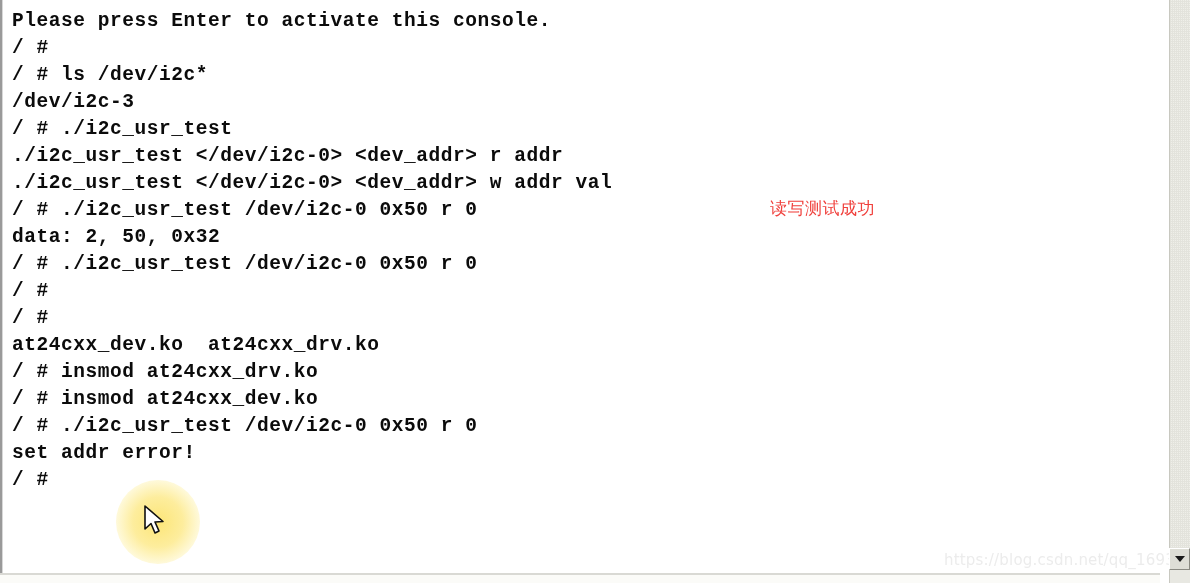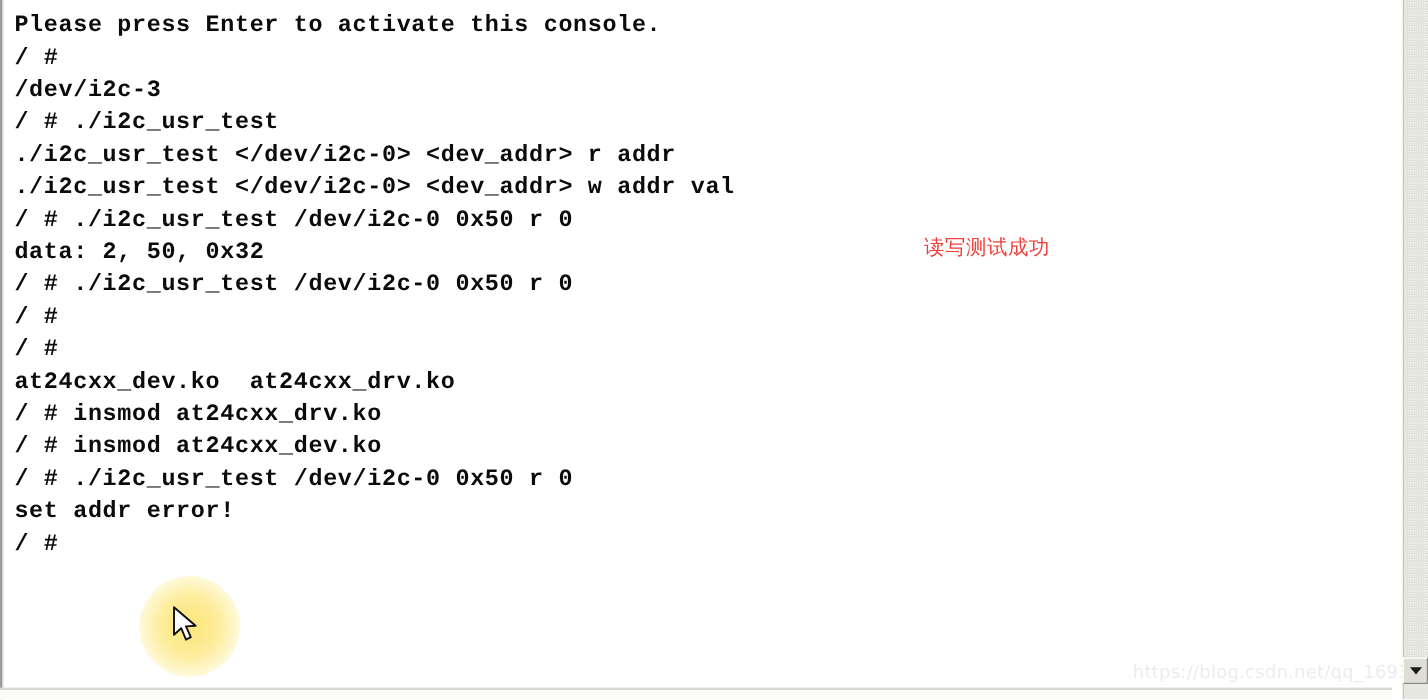--- a/index.html
+++ b/index.html
@@ -54,21 +54,21 @@
     font-weight: 700;
     font-family: "Liberation Mono", "DejaVu Sans Mono", monospace;
     -webkit-font-smoothing: none;
   }
 
   
   #annotation {
     position: absolute;
     left: 770px;
     top: 199px;
-    font-family: Liberation Mono, monospace;
+    font-family: Liberation Serif, serif;
     font-size: 17px;
     line-height: 20px;
     color: #f0403c;
     white-space: pre;
     letter-spacing: 0.5px;
   }
 
   
   #spotlight {
     position: absolute;
@@ -166,20 +166,21 @@
 </head>
 <body>
 
 <div id="screen">
 
   <div class="edge-left"></div>
 
   <div id="console">
     <div class="line">Please press Enter to activate this console.</div>
     <div class="line">/ #</div>
+    <div class="line">/ # ls /dev/i2c*</div>
     <div class="line">/dev/i2c-3</div>
     <div class="line">/ # ./i2c_usr_test</div>
     <div class="line">./i2c_usr_test &lt;/dev/i2c-0&gt; &lt;dev_addr&gt; r addr</div>
     <div class="line">./i2c_usr_test &lt;/dev/i2c-0&gt; &lt;dev_addr&gt; w addr val</div>
     <div class="line">/ # ./i2c_usr_test /dev/i2c-0 0x50 r 0</div>
     <div class="line">data: 2, 50, 0x32</div>
     <div class="line">/ # ./i2c_usr_test /dev/i2c-0 0x50 r 0</div>
     <div class="line">/ #</div>
     <div class="line">/ #</div>
     <div class="line">at24cxx_dev.ko  at24cxx_drv.ko</div>

